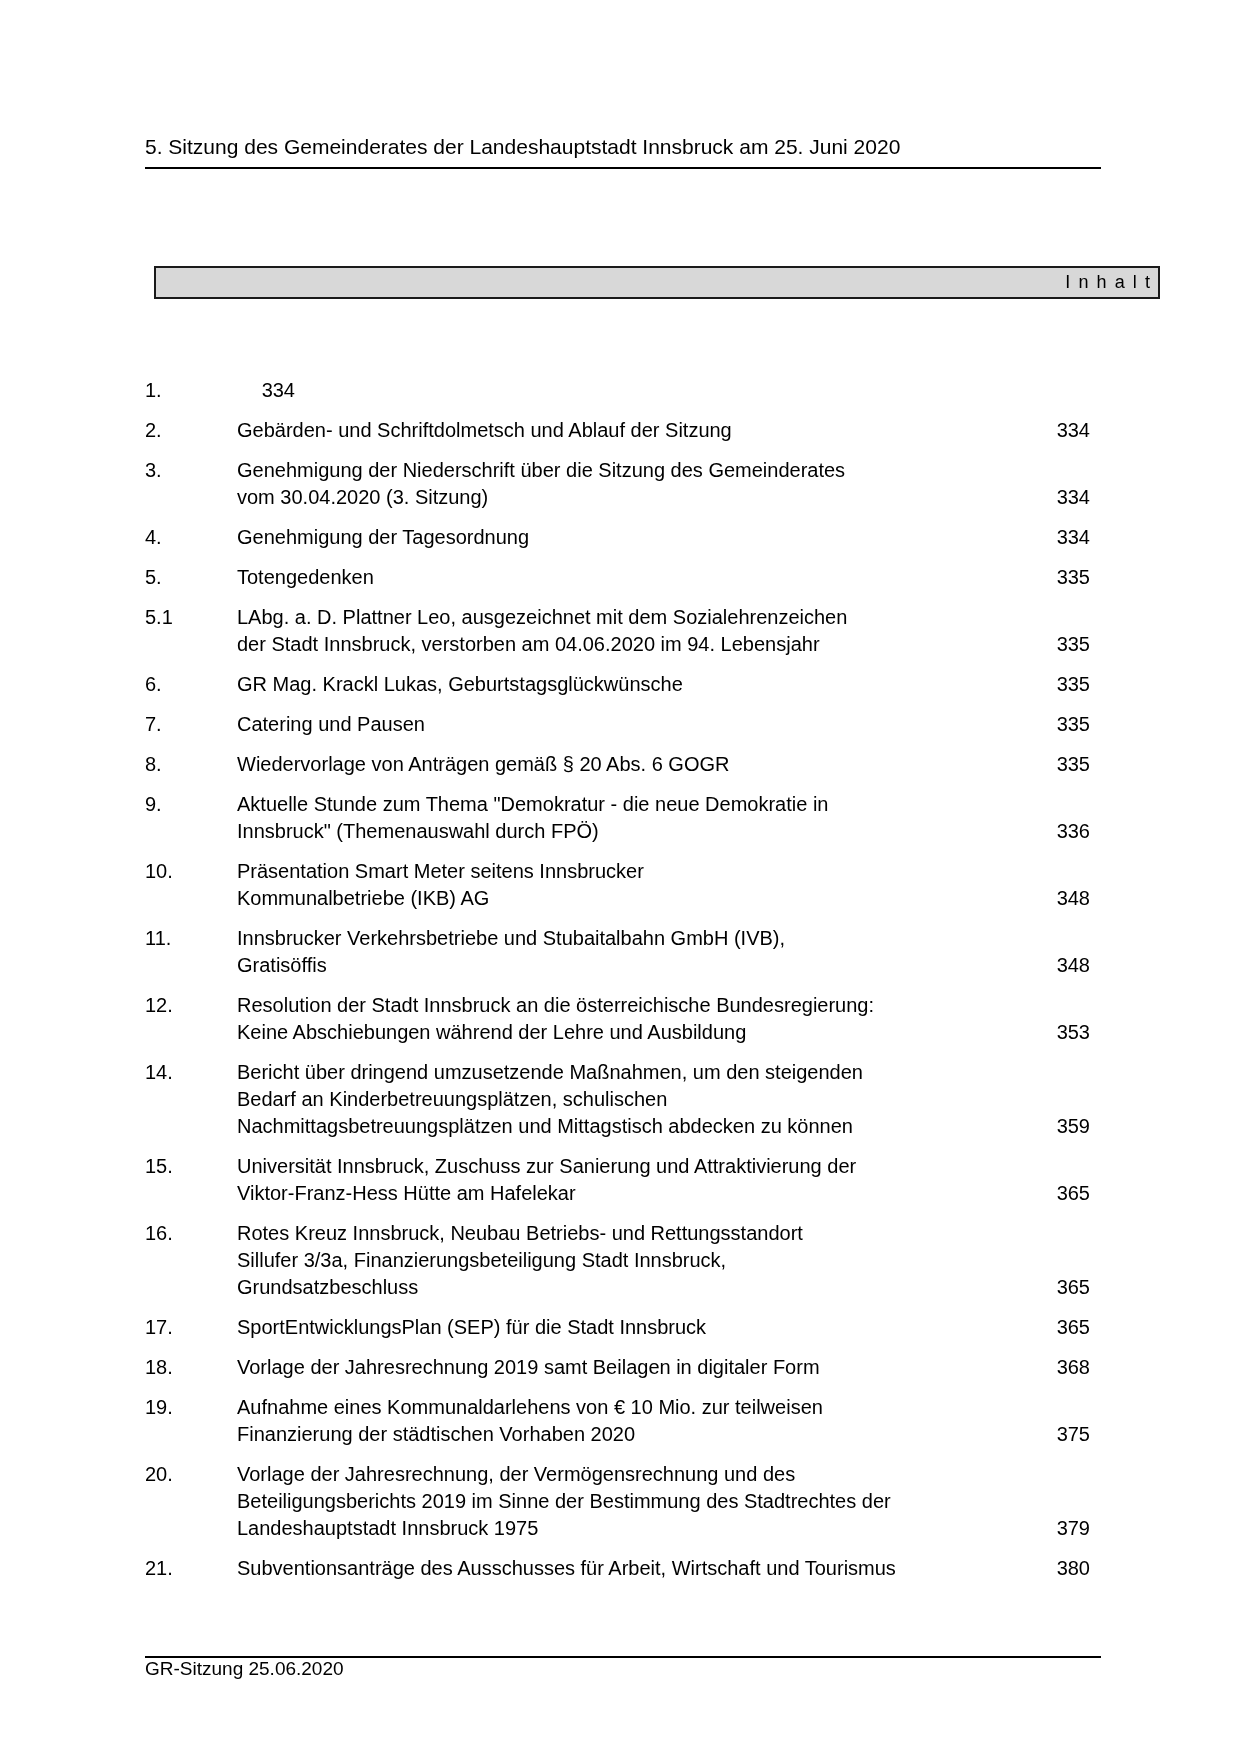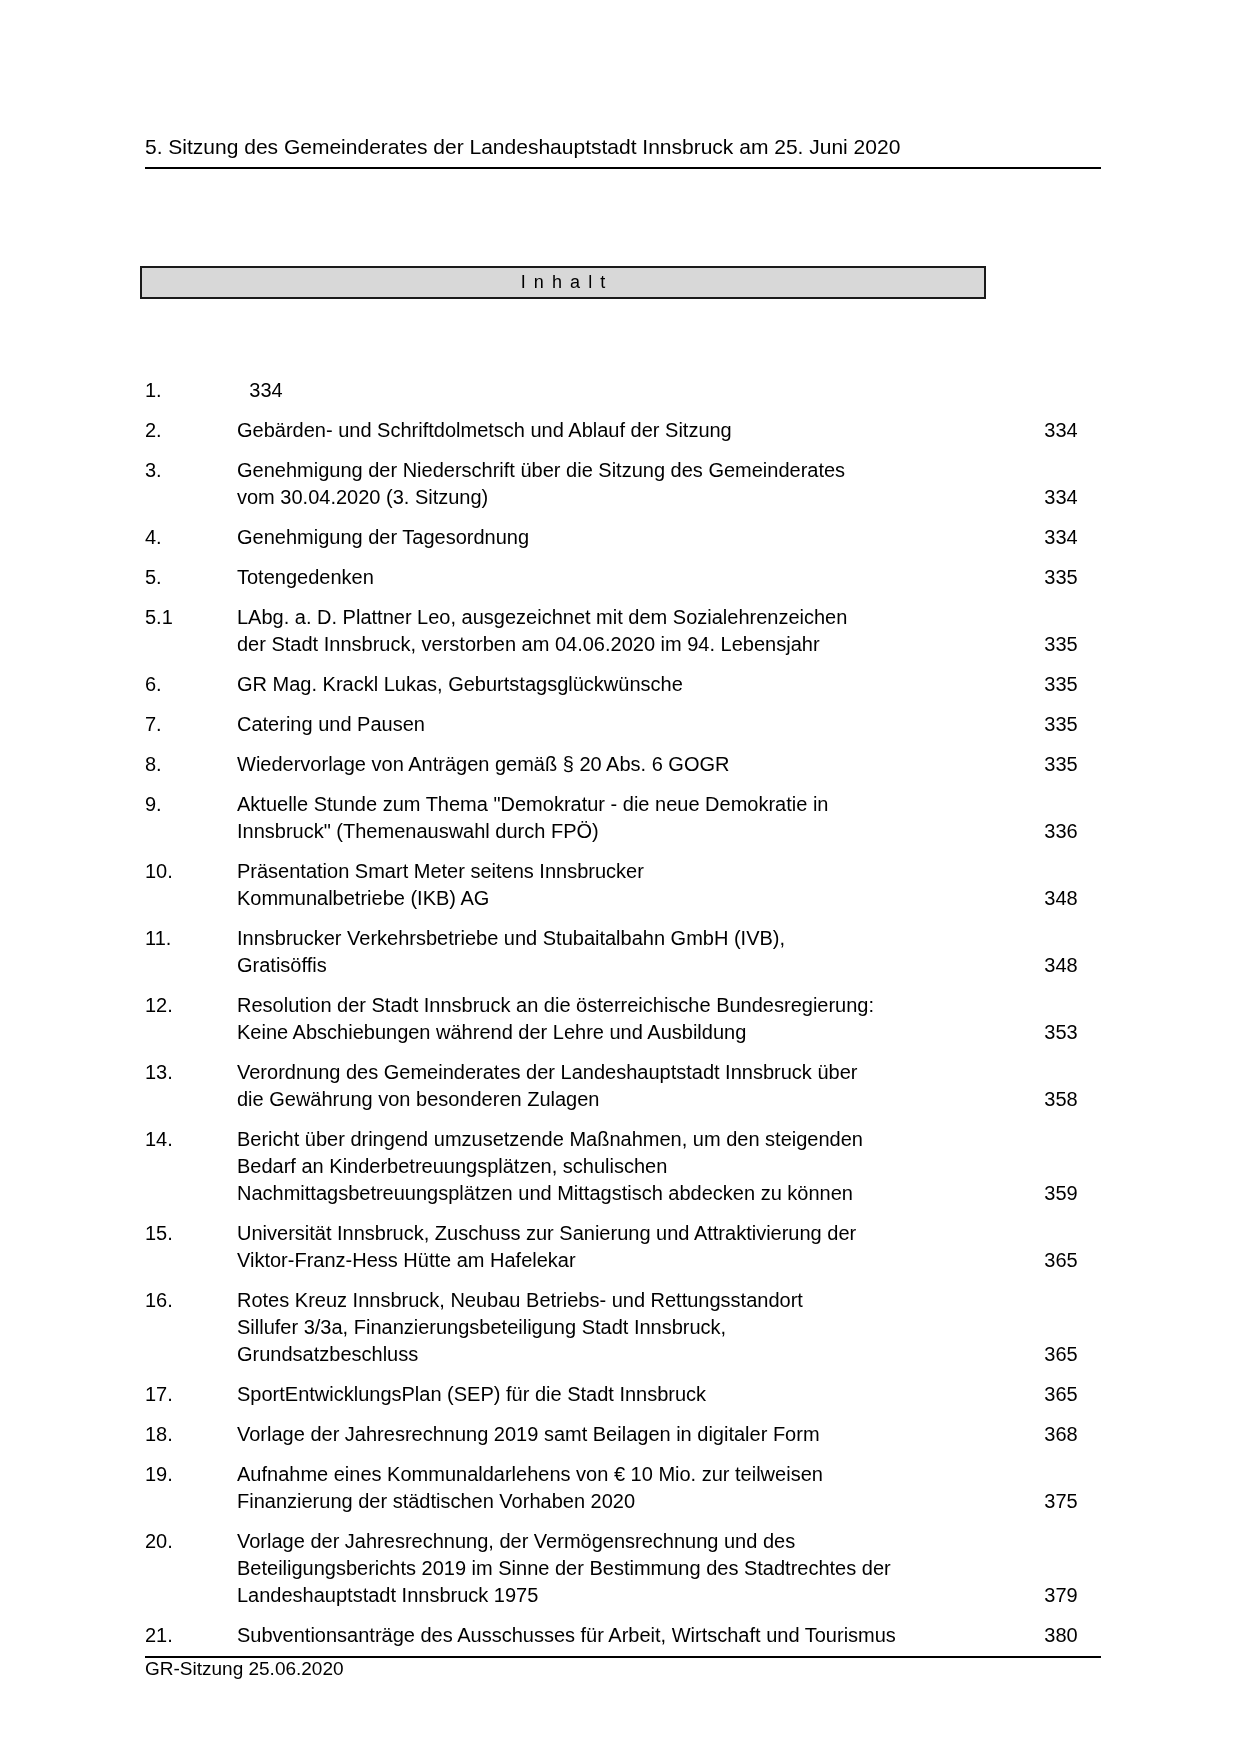--- a/index.html
+++ b/index.html
@@ -22,29 +22,29 @@
     left: 145px;
     top: 134px;
     width: 956px;
     font-size: 21px;
     line-height: 26px;
     padding-bottom: 7px;
     border-bottom: 2px solid #000000;
   }
   .inhalt-box {
     position: absolute;
-    left: 140px;
+    left: 154px;
     top: 266px;
-    width: 846px;
+    width: 1006px;
     height: 33px;
     background: #d8d8d8;
     border: 2px solid #1a1a1a;
     display: flex;
     align-items: center;
-    justify-content: center;
+    justify-content: flex-end;
   }
   .inhalt-label {
     font-size: 18px;
     letter-spacing: 0.45em;
     padding-left: 0.45em; 
   }
   .toc {
     position: absolute;
     left: 145px;
     top: 377px;
@@ -62,21 +62,21 @@
     flex: 0 0 92px;
     align-self: flex-start;
   }
   .toc-text {
     flex: 1 1 auto;
     white-space: pre-line;
   }
   .toc-page {
     flex: 0 0 58px;
     width: 58px;
-    text-align: center;
+    text-align: right;
   }
   .footer {
     position: absolute;
     left: 145px;
     top: 1656px;
     width: 956px;
     border-top: 2px solid #000000;
     padding-top: 0;
     font-size: 19px;
   }
@@ -169,26 +169,20 @@
       <div class="toc-page">348</div>
     </div>
 
     <div class="toc-row">
       <div class="toc-num">12.</div>
       <div class="toc-text">Resolution der Stadt Innsbruck an die österreichische Bundesregierung:
 Keine Abschiebungen während der Lehre und Ausbildung</div>
       <div class="toc-page">353</div>
     </div>
 
-    <div class="toc-row">
-      <div class="toc-num">13.</div>
-      <div class="toc-text">Verordnung des Gemeinderates der Landeshauptstadt Innsbruck über
-die Gewährung von besonderen Zulagen</div>
-      <div class="toc-page">358</div>
-    </div>
 
     <div class="toc-row">
       <div class="toc-num">14.</div>
       <div class="toc-text">Bericht über dringend umzusetzende Maßnahmen, um den steigenden
 Bedarf an Kinderbetreuungsplätzen, schulischen
 Nachmittagsbetreuungsplätzen und Mittagstisch abdecken zu können</div>
       <div class="toc-page">359</div>
     </div>
 
     <div class="toc-row">

